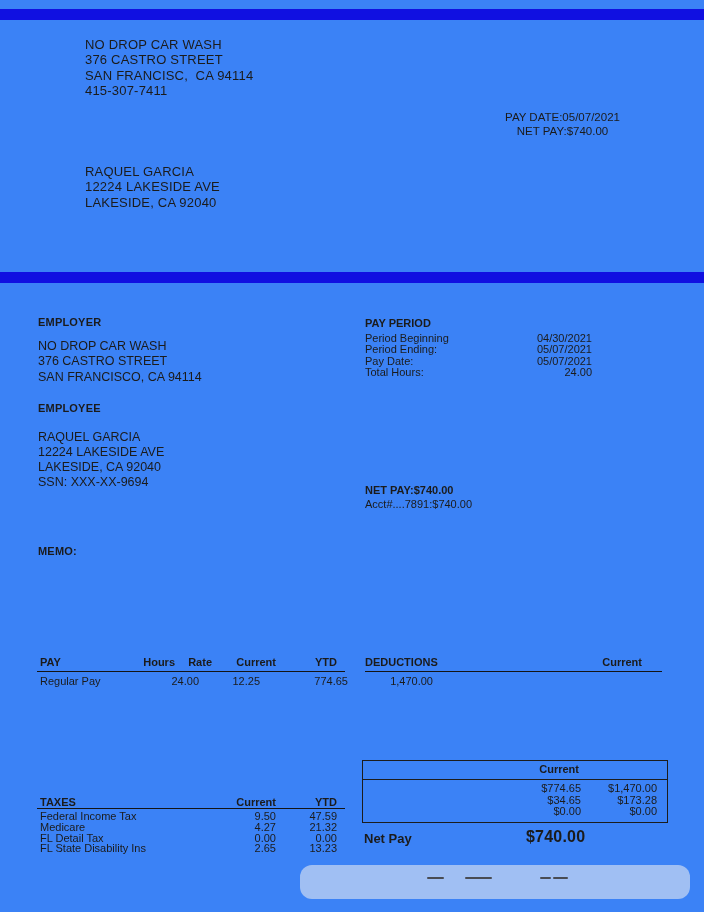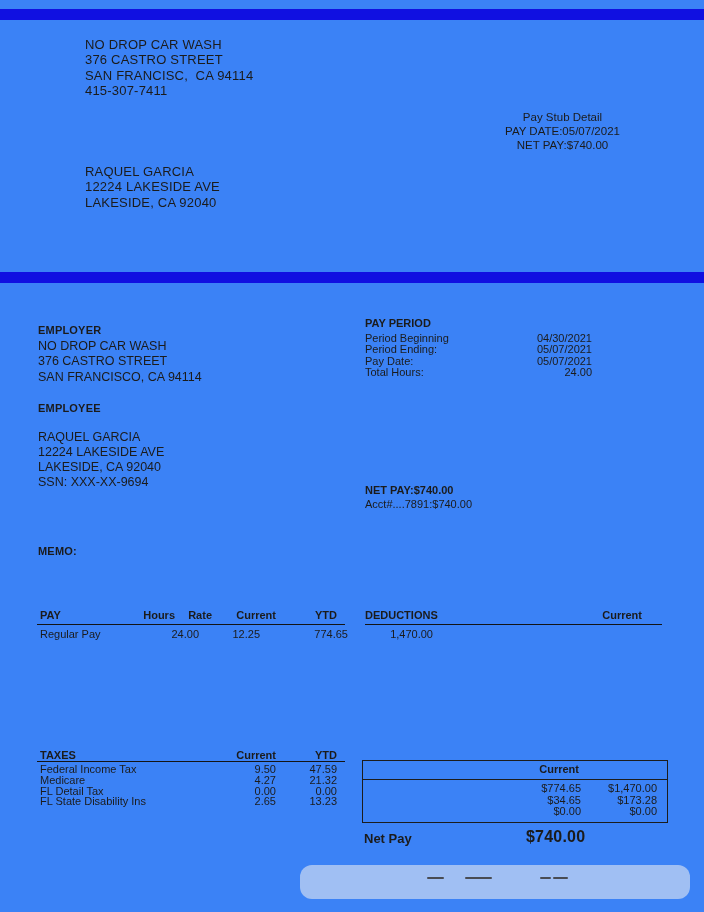--- a/index.html
+++ b/index.html
@@ -15,41 +15,41 @@
 
   .addr-lg{position:absolute;font-size:13px;line-height:15.3px;letter-spacing:.2px;}
   .company-block{left:85px;top:37px;}
   .recipient-block{left:85px;top:164px;}
   .pre{white-space:pre;}
 
   .stub-block{position:absolute;left:455px;top:110px;width:215px;text-align:center;
     font-size:11.5px;line-height:14px;}
 
   .sec-label{position:absolute;font-weight:bold;font-size:11px;letter-spacing:.2px;}
-  .employer-label{left:38px;top:316px;margin-top:8px;}
+  .employer-label{left:38px;top:316px;}
   .employee-label{left:38px;top:402px;}
   .memo-label{left:38px;top:545px;}
 
   .addr-md{position:absolute;font-size:12.5px;line-height:15.3px;}
   .employer-address{left:38px;top:339px;}
   .employee-address{left:38px;top:430px;line-height:15px;}
 
   .pp-block{position:absolute;left:365px;top:317px;width:227px;font-size:11px;}
   .pp-title{font-weight:bold;margin-bottom:4px;}
   .pp-row{display:flex;justify-content:space-between;line-height:11.3px;}
 
   .np-block{position:absolute;left:365px;top:484px;width:298px;font-size:11px;}
   .np-row{display:flex;justify-content:flex-start;line-height:13.5px;}
   .np-row.bold{font-weight:bold;}
 
   .pay-table{position:absolute;left:37px;top:609px;width:308px;font-size:11px;}
   .pay-grid{display:grid;grid-template-columns:95px 40px 37px 64px 61px;
     padding:0 8px 0 3px;box-sizing:border-box;width:308px;}
   .pay-grid .num{text-align:right;}
-  .thead{font-weight:bold;border-bottom:1.7px solid #141414;padding-bottom:3px;}
+  .thead{font-weight:bold;border-bottom:1.7px solid #141414;padding-bottom:3px;margin-top:47px;}
   .trow{padding-top:3px;line-height:12px;gap:24px;}
 
   .ded-table{position:absolute;left:365px;top:609px;width:297px;font-size:11px;}
   .ded-grid{display:grid;grid-template-columns:150px 90px 57px;width:297px;box-sizing:border-box;gap:37px;}
   .ded-grid .num{text-align:right;}
 
   .tax-table{position:absolute;left:37px;top:749px;width:308px;font-size:11px;}
   .tax-grid{display:grid;grid-template-columns:160px 76px 61px;
     padding:0 8px 0 3px;box-sizing:border-box;width:308px;}
   .tax-grid .num{text-align:right;}
@@ -84,21 +84,20 @@
   <div class="bar bar-top"></div>
 
   <div class="addr-lg company-block">
     <div>NO DROP CAR WASH</div>
     <div>376 CASTRO STREET</div>
     <div class="pre">SAN FRANCISC,  CA 94114</div>
     <div>415-307-7411</div>
   </div>
 
   <div class="stub-block">
-    <div>Pay Stub Detail</div>
     <div>PAY DATE:05/07/2021</div>
     <div>NET PAY:$740.00</div>
   </div>
 
   <div class="addr-lg recipient-block">
     <div>RAQUEL GARCIA</div>
     <div>12224 LAKESIDE AVE</div>
     <div>LAKESIDE, CA 92040</div>
   </div>
 

